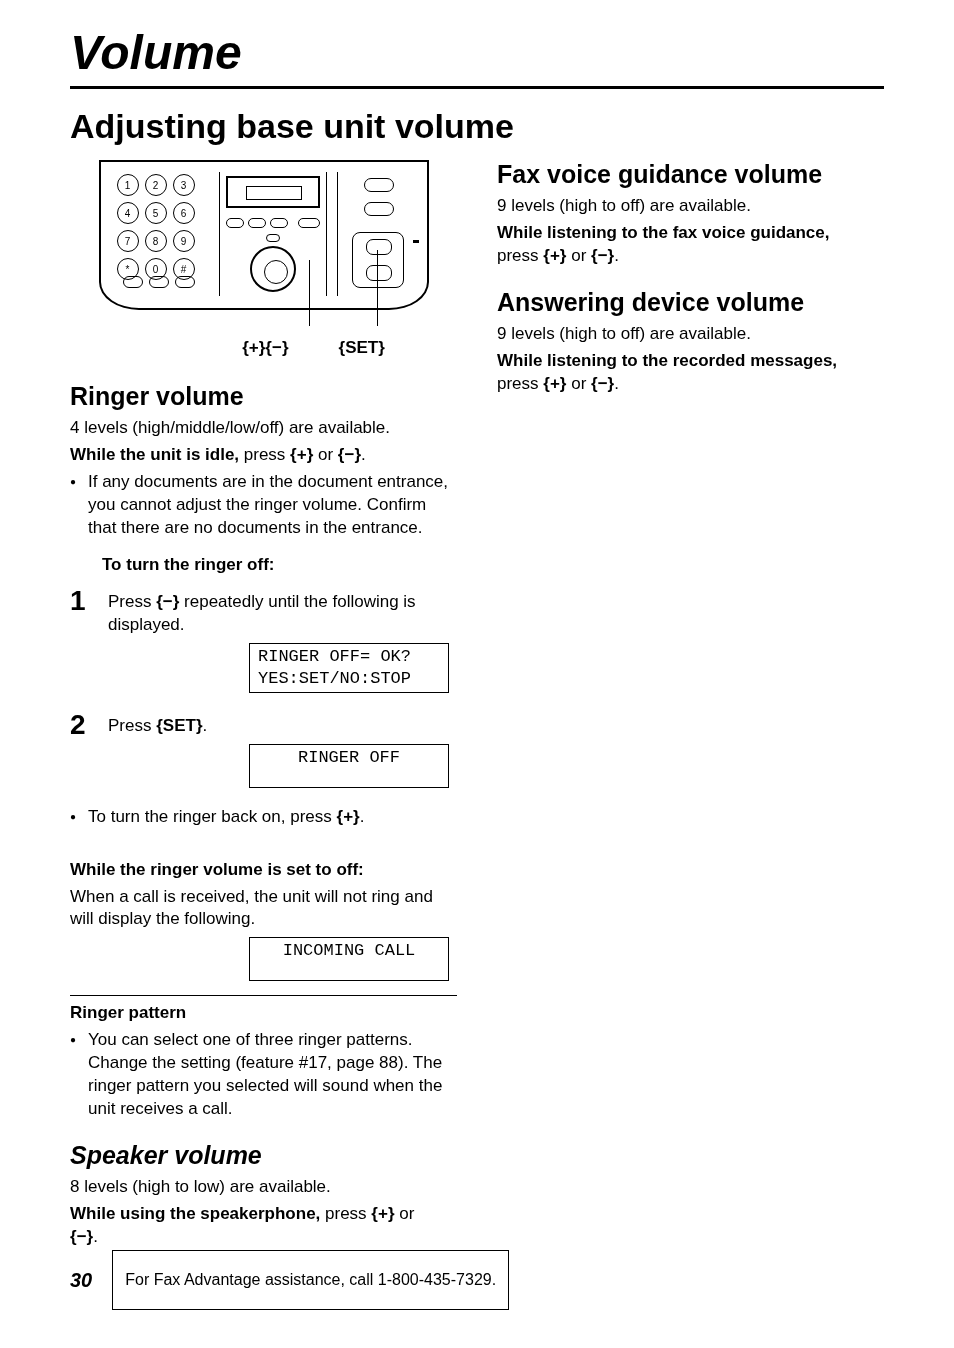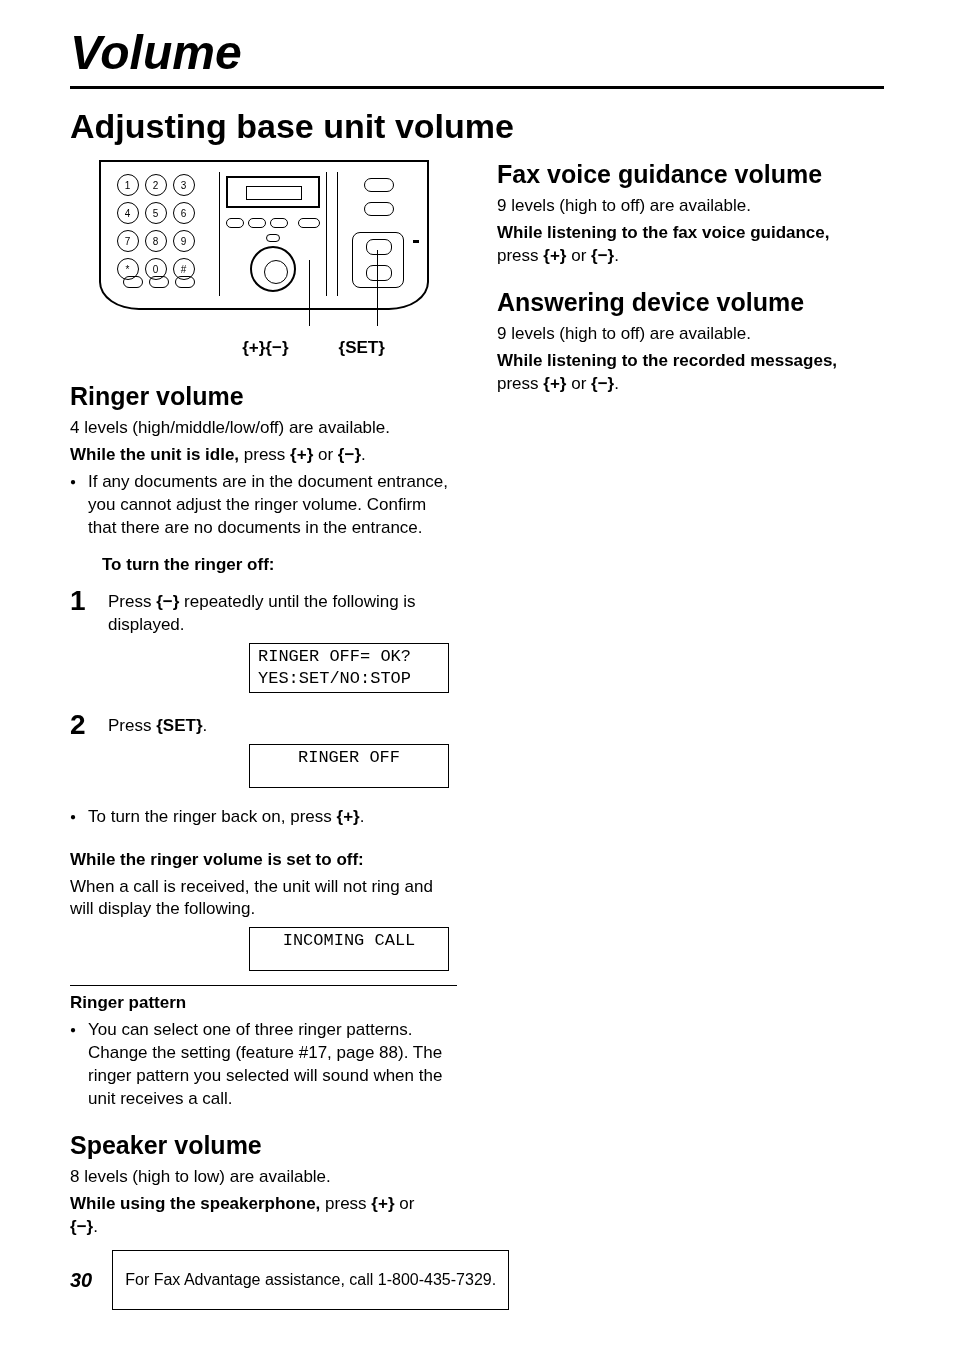--- a/index.html
+++ b/index.html
@@ -355,33 +355,33 @@
         </div>
       </div>
     </div>
 
     <ul class="bullet-list">
       <li>
         <span>To turn the ringer back on, press </span><span class="bracket">{</span><span class="key-glyph">+</span><span class="bracket">}</span><span>.</span>
       </li>
     </ul>
 
-    <div class="body-text bold" style="margin-top:20px;">While the ringer volume is set to off:</div>
+    <div class="body-text bold" style="margin-top:30px;">While the ringer volume is set to off:</div>
     <div class="body-text">When a call is received, the unit will not ring and will display the following.</div>
     <div class="display-box single">
       <div>INCOMING CALL</div>
     </div>
 
     <hr class="thin-rule">
     <div class="body-text bold">Ringer pattern</div>
     <ul class="bullet-list">
       <li>You can select one of three ringer patterns. Change the setting (feature #17, page 88). The ringer pattern you selected will sound when the unit receives a call.</li>
     </ul>
 
-    <div class="subheading" style="margin-top:20px;">Speaker volume</div>
+    <div class="subheading" style="margin-top:20px;font-style:italic;">Speaker volume</div>
     <div class="body-text">8 levels (high to low) are available.</div>
     <div class="body-text">
       <span class="bold">While using the speakerphone,</span><span> press </span><span class="bracket">{</span><span class="key-glyph">+</span><span class="bracket">}</span><span> or </span><br><span class="bracket">{</span><span class="key-glyph">−</span><span class="bracket">}</span><span>.</span>
     </div>
   </div>
 
   <div class="col">
     <div class="subheading">Fax voice guidance volume</div>
     <div class="body-text">9 levels (high to off) are available.</div>
     <div class="body-text">

